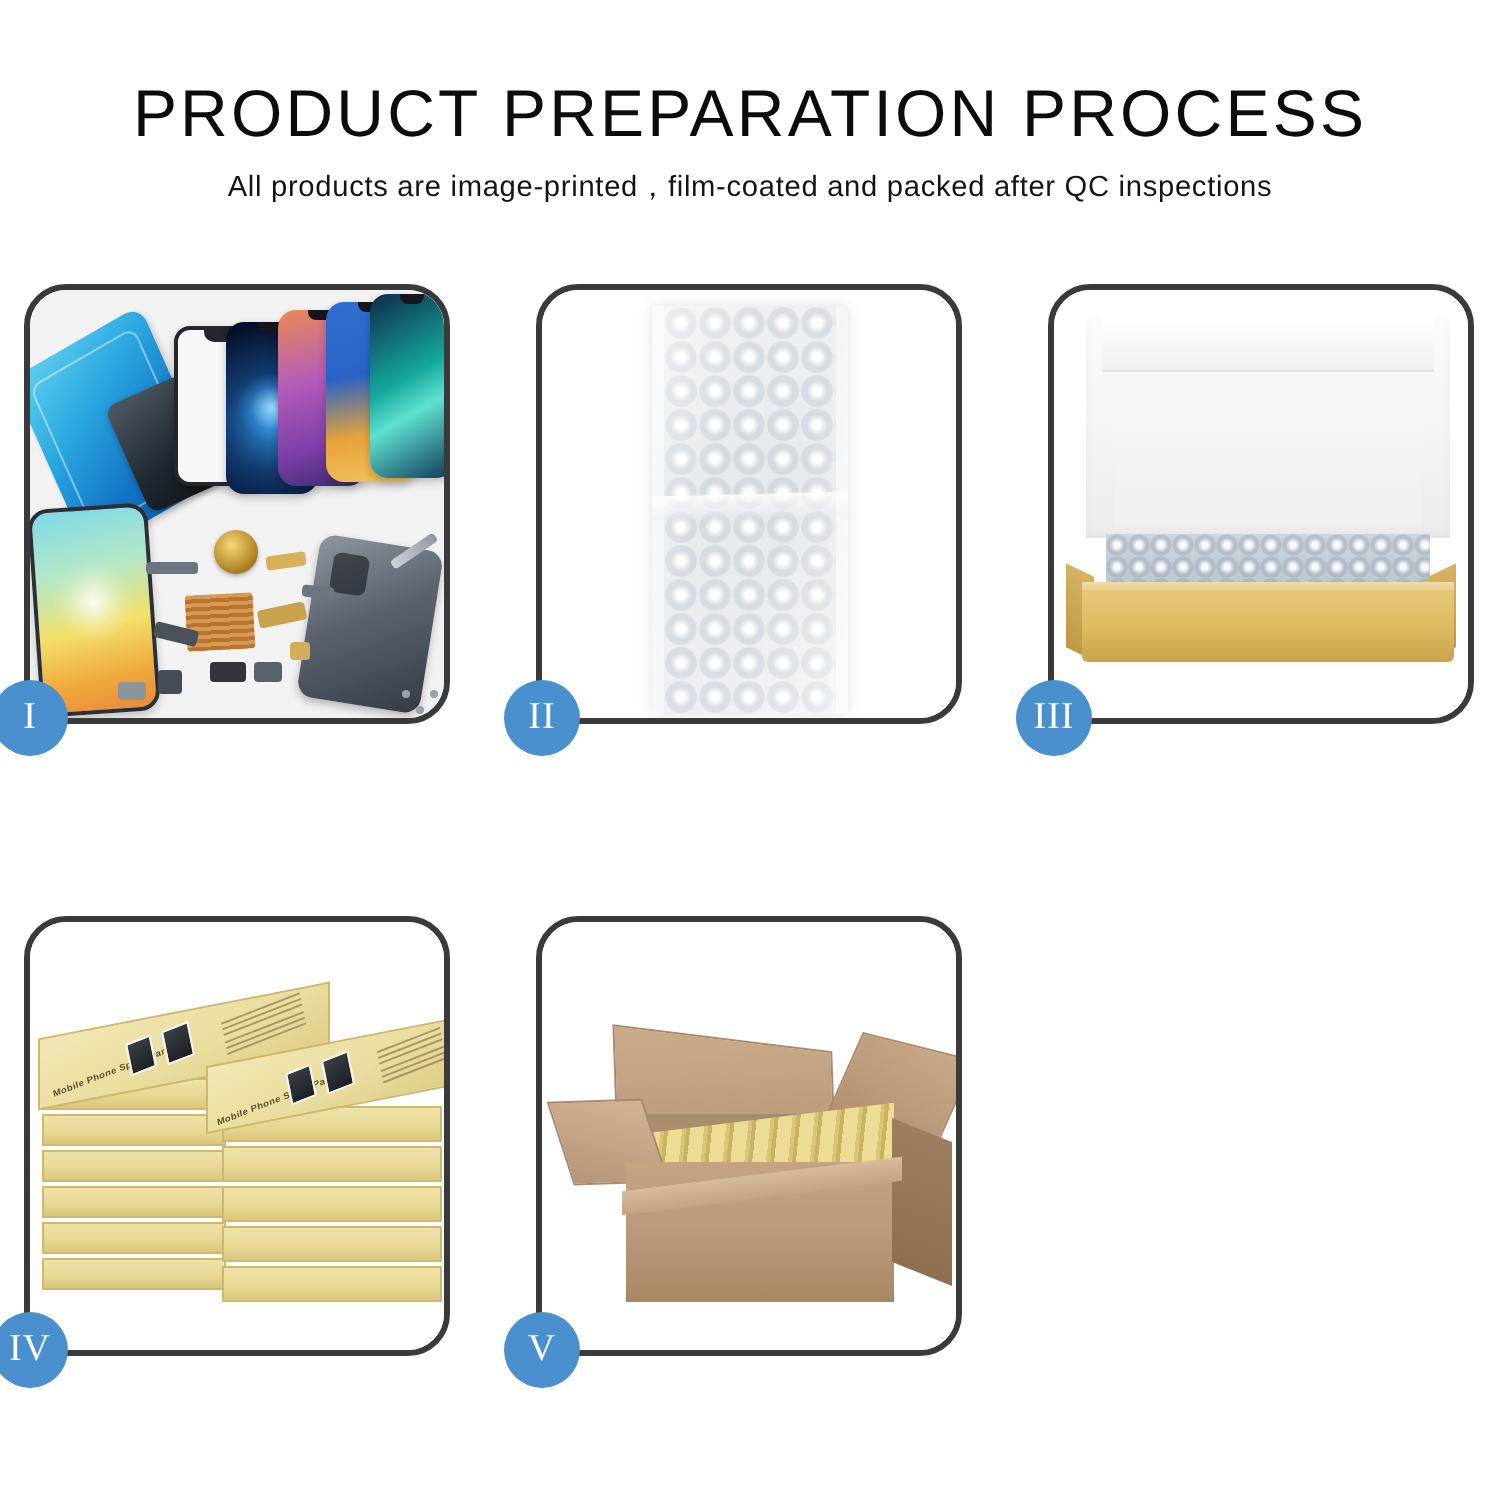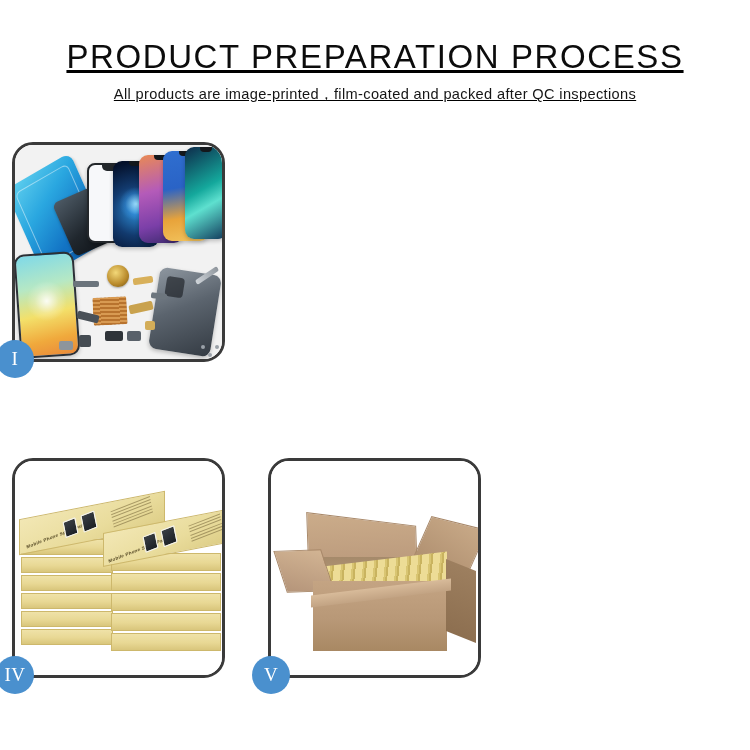--- a/index.html
+++ b/index.html
@@ -5,21 +5,21 @@
   * { box-sizing: border-box; margin: 0; padding: 0; }
   html, body {
     width: 750px; height: 750px;
     background: #ffffff;
     font-family: "Liberation Sans", sans-serif;
     overflow: hidden;
   }
   .page { position: relative; width: 750px; height: 750px; background: #fff; }
 
   
-  .header { position: absolute; left: 0; top: 0; width: 750px; text-align: center; text-decoration: underline; }
+  .header { position: absolute; left: 0; top: 0; width: 750px; text-align: center; }
   .title {
     margin-top: 38px;
     font-size: 33px;
     line-height: 38px;
     font-weight: 400;
     letter-spacing: 1.6px;
     color: #0c0c0c;
     white-space: nowrap;
     font-family: "Liberation Sans", sans-serif;
   }
@@ -370,21 +370,44 @@
             <div class="bar b10"></div>
             <div class="tweezer"></div>
             <div class="screw s1"></div>
             <div class="screw s2"></div>
             <div class="screw s3"></div>
           </div>
         </div>
         <div class="badge">I</div>
       </div>
 
-
+      <div class="panel">
+        <div class="panel-clip">
+          <div class="scene-bubble">
+            <div class="bubble-pack"></div>
+            <div class="bubble-sheen"></div>
+          </div>
+        </div>
+        <div class="badge">II</div>
+      </div>
+
+      <div class="panel">
+        <div class="panel-clip">
+          <div class="scene-box3">
+            <div class="b3-lid"></div>
+            <div class="b3-inner"></div>
+            <div class="b3-bubbles"></div>
+            <div class="b3-left"></div>
+            <div class="b3-right"></div>
+            <div class="b3-rim"></div>
+            <div class="b3-front"></div>
+          </div>
+        </div>
+        <div class="badge">III</div>
+      </div>
 
     </div>
 
     <div class="row">
 
       <div class="panel">
         <div class="panel-clip">
           <div class="scene-stack">
 
             <div class="kbox" style="left:6px; top:168px; width:92px; height:16px;"></div>

